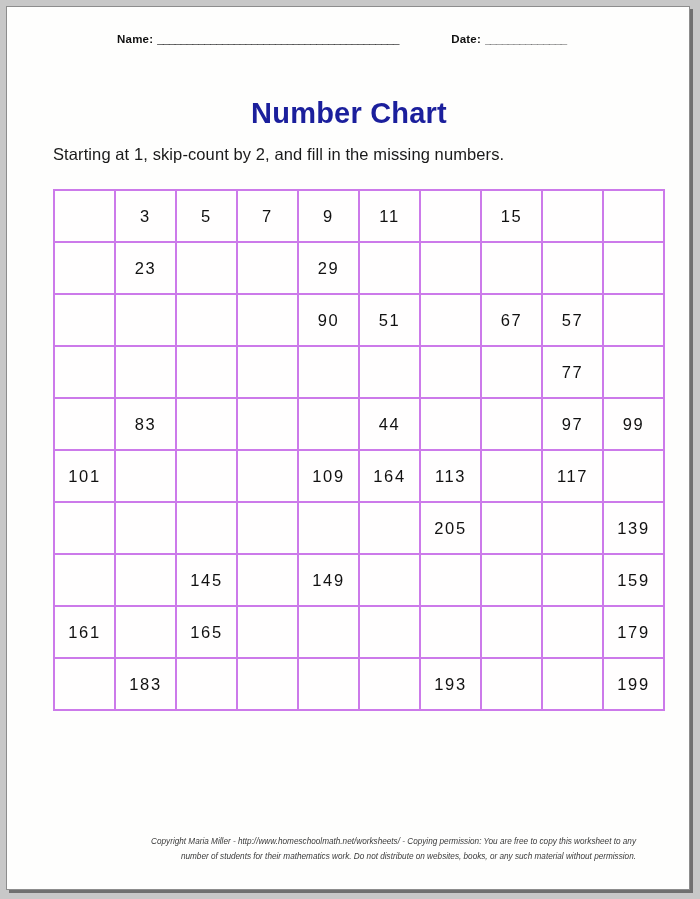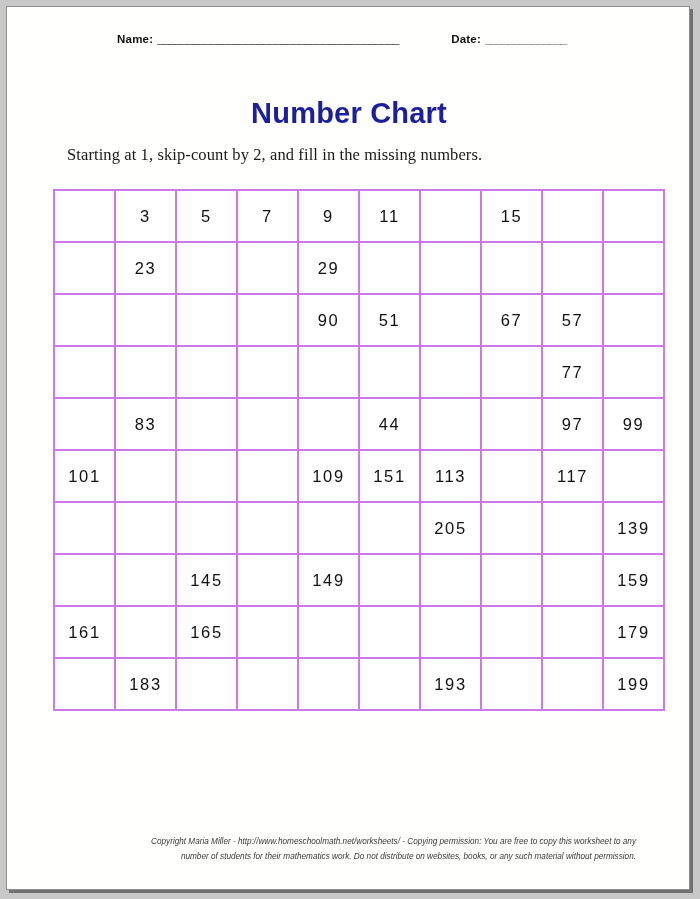--- a/index.html
+++ b/index.html
@@ -64,25 +64,24 @@
     font-size: 29px;
     font-weight: bold;
     color: #1b1f9c;
     letter-spacing: 0.2px;
   }
 
   
   .instructions {
     position: absolute;
     top: 138px;
-    left: 60px;
+    left: 46px;
     font-size: 16.5px;
     color: #1a1a1a;
     letter-spacing: 0.1px;
-    font-family: Liberation Serif, serif;
   }
 
   
   .grid {
     position: absolute;
     left: 46px;
     top: 182px;
     width: 590px;
     border-collapse: collapse;
     table-layout: fixed;
@@ -191,21 +190,21 @@
           <td></td>
           <td>97</td>
           <td>99</td>
         </tr>
         <tr>
           <td>101</td>
           <td></td>
           <td></td>
           <td></td>
           <td>109</td>
-          <td>151</td>
+          <td>164</td>
           <td>113</td>
           <td></td>
           <td>117</td>
           <td></td>
         </tr>
         <tr>
           <td></td>
           <td></td>
           <td></td>
           <td></td>

